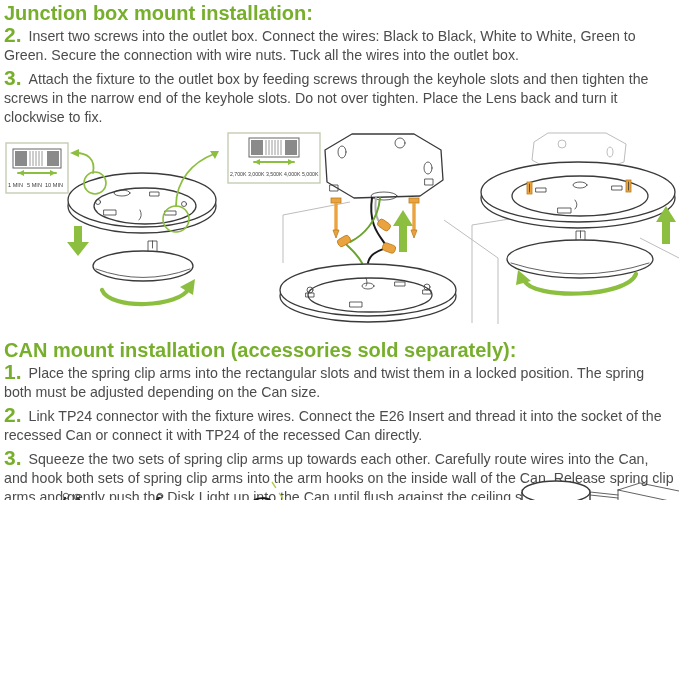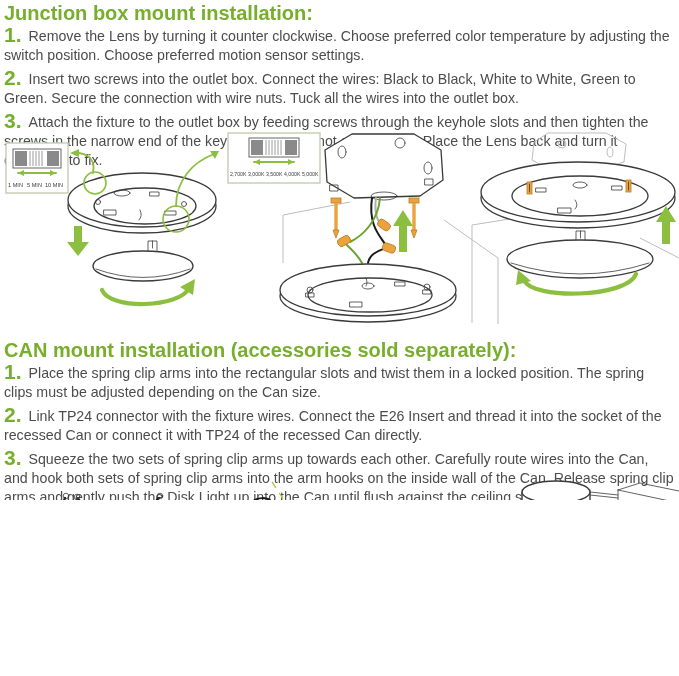--- a/index.html
+++ b/index.html
@@ -33,21 +33,20 @@
   .footer-title{position:absolute;left:50%;transform:translateX(-50%);top:628px;
       font-size:43px;font-weight:bold;color:#14532d;letter-spacing:0.5px;white-space:nowrap;}
 </style>
 </head>
 <body>
 
 <div class="page">
 
   <div class="text-block" style="top:2px;">
     <h1 class="section-heading">Junction box mount installation:</h1>
-    <p class="step"><span class="step-num">1.</span><span class="step-text">Remove the Lens by turning it counter clockwise. Choose preferred color temperature by adjusting the switch position. Choose preferred motion sensor settings.</span></p>
     <p class="step"><span class="step-num">2.</span><span class="step-text">Insert two screws into the outlet box. Connect the wires: Black to Black, White to White, Green to Green. Secure the connection with wire nuts. Tuck all the wires into the outlet box.</span></p>
     <p class="step"><span class="step-num">3.</span><span class="step-text">Attach the fixture to the outlet box by feeding screws through the keyhole slots and then tighten the screws in the narrow end of the keyhole slots. Do not over tighten. Place the Lens back and turn it clockwise to fix.</span></p>
   </div>
 
   <svg class="illus" style="top:130px;" width="679" height="195" viewBox="0 0 679 195">
 
     <g>
       <rect class="inset-box" x="6" y="13" width="62" height="50"></rect>
       <rect class="swframe" x="13" y="19" width="48" height="19"></rect>
       <rect class="swblock" x="15" y="21" width="12" height="15"></rect>
@@ -217,21 +216,21 @@
       <path class="ln thin" d="M511,133 Q580,155 649,133"></path>
       <g>
         <path class="grn" style="stroke-width:4.2" d="M636,144 C627,168 532,170 524,150"></path>
         <polygon class="grnfill" points="518,140 516,155 531,151"></polygon>
       </g>
     </g>
   </svg>
 
   <div class="text-block" style="top:339px;">
     <h1 class="section-heading">CAN mount installation (accessories sold separately):</h1>
-    <p class="step"><span class="step-num">1.</span><span class="step-text">Place the spring clip arms into the rectangular slots and twist them in a locked position. The spring clips must be adjusted depending on the Can size.</span></p>
+    <p class="step"><span class="step-num">1.</span><span class="step-text">Place the spring clip arms into the rectangular slots and twist them in a locked position. The spring both must be adjusted depending on the Can size.</span></p>
     <p class="step"><span class="step-num">2.</span><span class="step-text">Link TP24 connector with the fixture wires. Connect the E26 Insert and thread it into the socket of the recessed Can or connect it with TP24 of the recessed Can directly.</span></p>
     <p class="step"><span class="step-num">3.</span><span class="step-text">Squeeze the two sets of spring clip arms up towards each other. Carefully route wires into the Can, and hook both sets of spring clip arms into the arm hooks on the inside wall of the Can. Release spring clip arms and gently push the Disk Light up into the Can until flush against the ceiling surface.</span></p>
   </div>
 
   <svg class="illus" style="top:480px;" width="679" height="196" viewBox="0 0 679 196">
 
     <g>
       <g stroke="#1c1c1c" stroke-width="2.2" fill="none" stroke-linecap="round">
         <path d="M11,29 L49,59 M65,18 L49,59"></path>
         <path d="M78,19 L119,58 M159,18 L119,58"></path>

